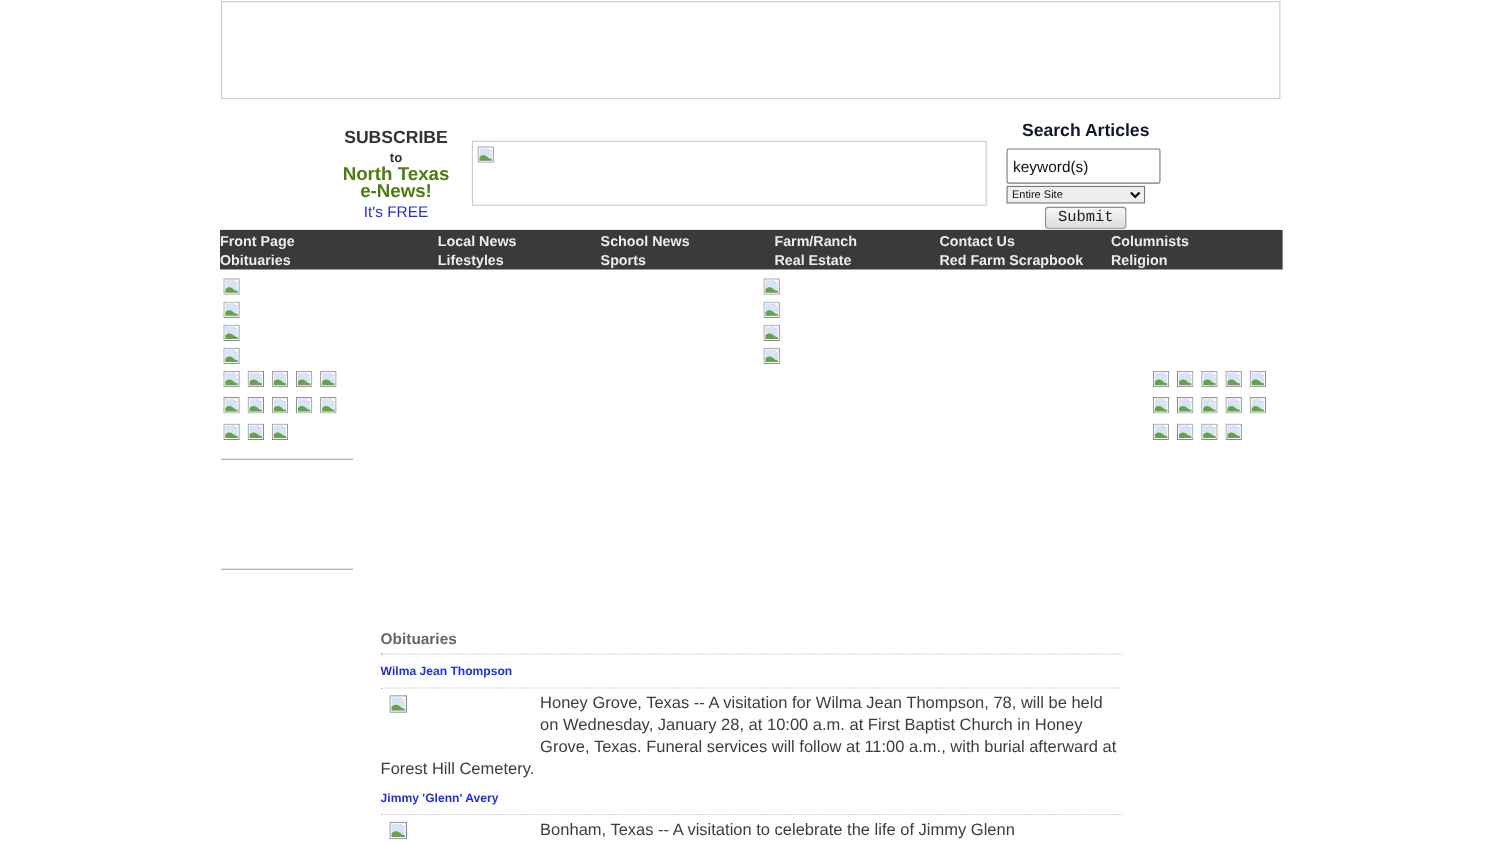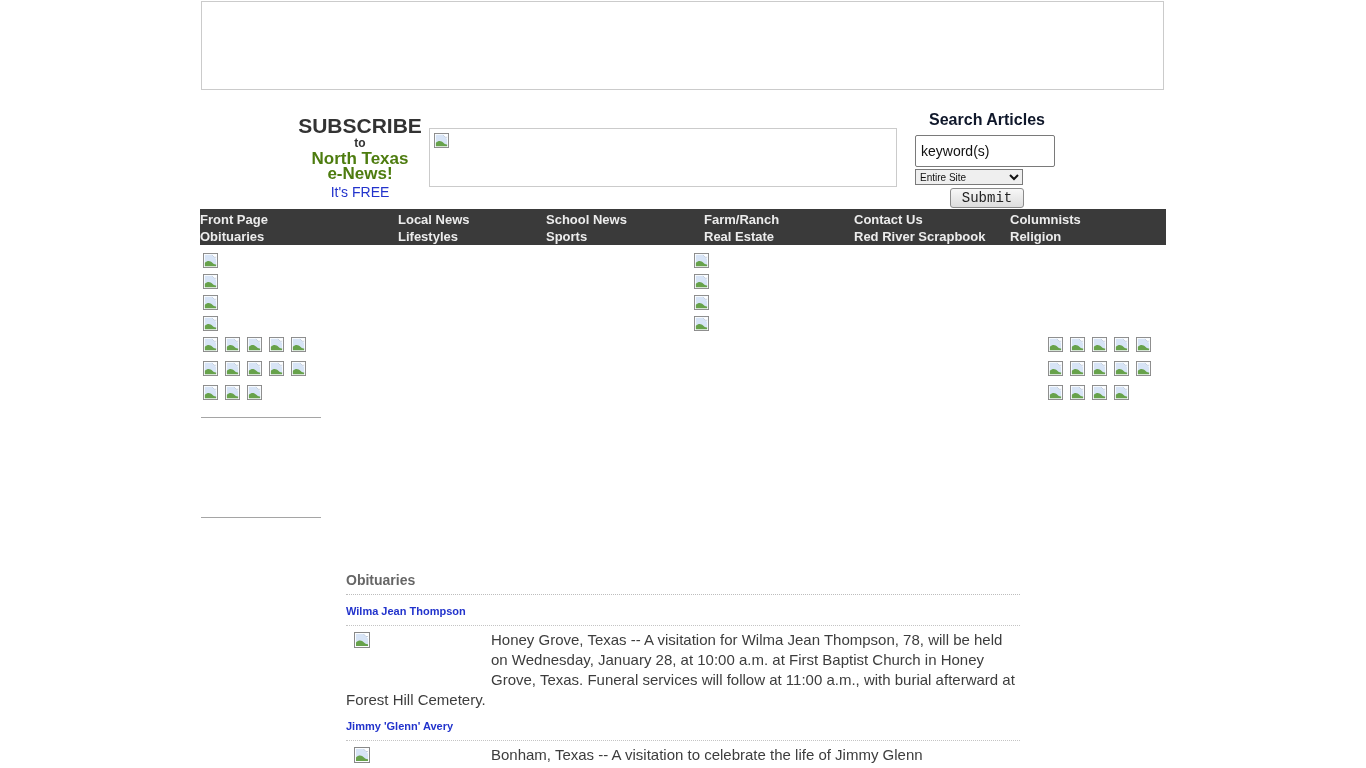--- a/index.html
+++ b/index.html
@@ -8,31 +8,31 @@
         background:#ffffff;font-family:"Liberation Sans","DejaVu Sans",sans-serif;}
   .content{position:absolute;left:200px;top:0;width:966px;height:768px;}
 
   
   .banner{position:absolute;border:1px solid #cbcbcb;background:#ffffff;}
   .banner.top{left:1px;top:1px;width:963px;height:89px;}
   .banner.mid{left:229px;top:128px;width:468px;height:59px;padding:4px;}
 
   
   .subscribe{position:absolute;left:60px;top:116px;width:200px;text-align:center;cursor:pointer;}
-  .sub-l1{font-size:21px;font-weight:bold;color:#333333;line-height:20px;}
+  .sub-l1{font-size:16px;font-weight:bold;color:#333333;line-height:20px;}
   .sub-l2{font-size:12px;font-weight:bold;color:#333333;line-height:15px;}
   .sub-l3,.sub-l4{font-size:17px;font-weight:bold;color:#4d7c0f;line-height:15px;}
   .sub-l5{font-size:14px;font-weight:normal;color:#2233cc;line-height:17px;margin-top:3px;}
 
   
   .search{position:absolute;left:714px;top:112px;width:146px;}
   .stitle{font-size:16px;font-weight:bold;color:#0f172a;text-align:center;line-height:16px;}
   .skw{display:block;margin:7px 0 0 1px;width:140px;height:32px;border:1px solid #7a7a7a;
        border-radius:2px;padding:1px 5px;font-size:14px;font-family:inherit;color:#111;}
-  .sscope{display:block;margin:2px 0 0 1px;width:108px;height:16px;font-size:10px;
+  .sscope{display:block;margin:2px 0 0 1px;width:126px;height:16px;font-size:10px;
           border:1px solid #7a7a7a;font-family:inherit;color:#111;}
   .ssub{display:block;margin:3px auto 0 auto;font-size:14px;font-family:Liberation Mono, monospace;color:#222;
         padding:1px 11px;border:1px solid #8b8b8b;border-radius:3px;
         background:linear-gradient(#f7f7f7,#dddddd);cursor:pointer;}
   .sarch{margin-top:3px;text-align:right;font-size:11px;color:#993333;cursor:pointer;}
 
   
   .navbar{position:absolute;left:0;top:209px;width:966px;height:36px;background:#3a3a3a;
           padding-top:2px;}
   .navrow{display:grid;grid-template-columns:198px 148px 158px 150px 156px 156px;height:17px;}
@@ -114,21 +114,21 @@
         <span class="navitem">School News</span>
         <span class="navitem">Farm/Ranch</span>
         <span class="navitem">Contact Us</span>
         <span class="navitem">Columnists</span>
       </div>
       <div class="navrow">
         <span class="navitem">Obituaries</span>
         <span class="navitem">Lifestyles</span>
         <span class="navitem">Sports</span>
         <span class="navitem">Real Estate</span>
-        <span class="navitem">Red River Scrapbook</span>
+        <span class="navitem">Red Farm Scrapbook</span>
         <span class="navitem">Religion</span>
       </div>
     </div>
 
     <div class="icon-col" id="col-left">
       <svg class="bi">
           <use href="#bimg"></use>
         </svg>
       <svg class="bi">
           <use href="#bimg"></use>

